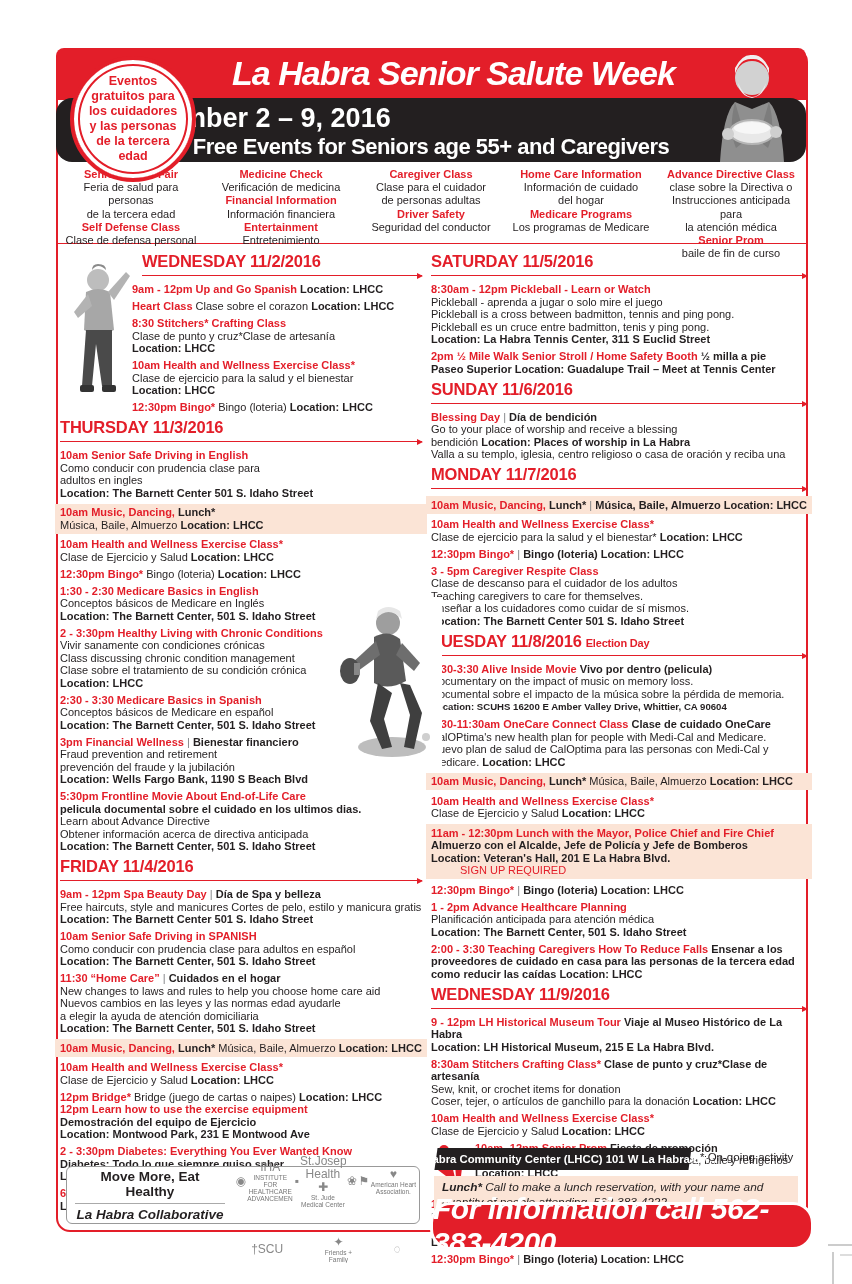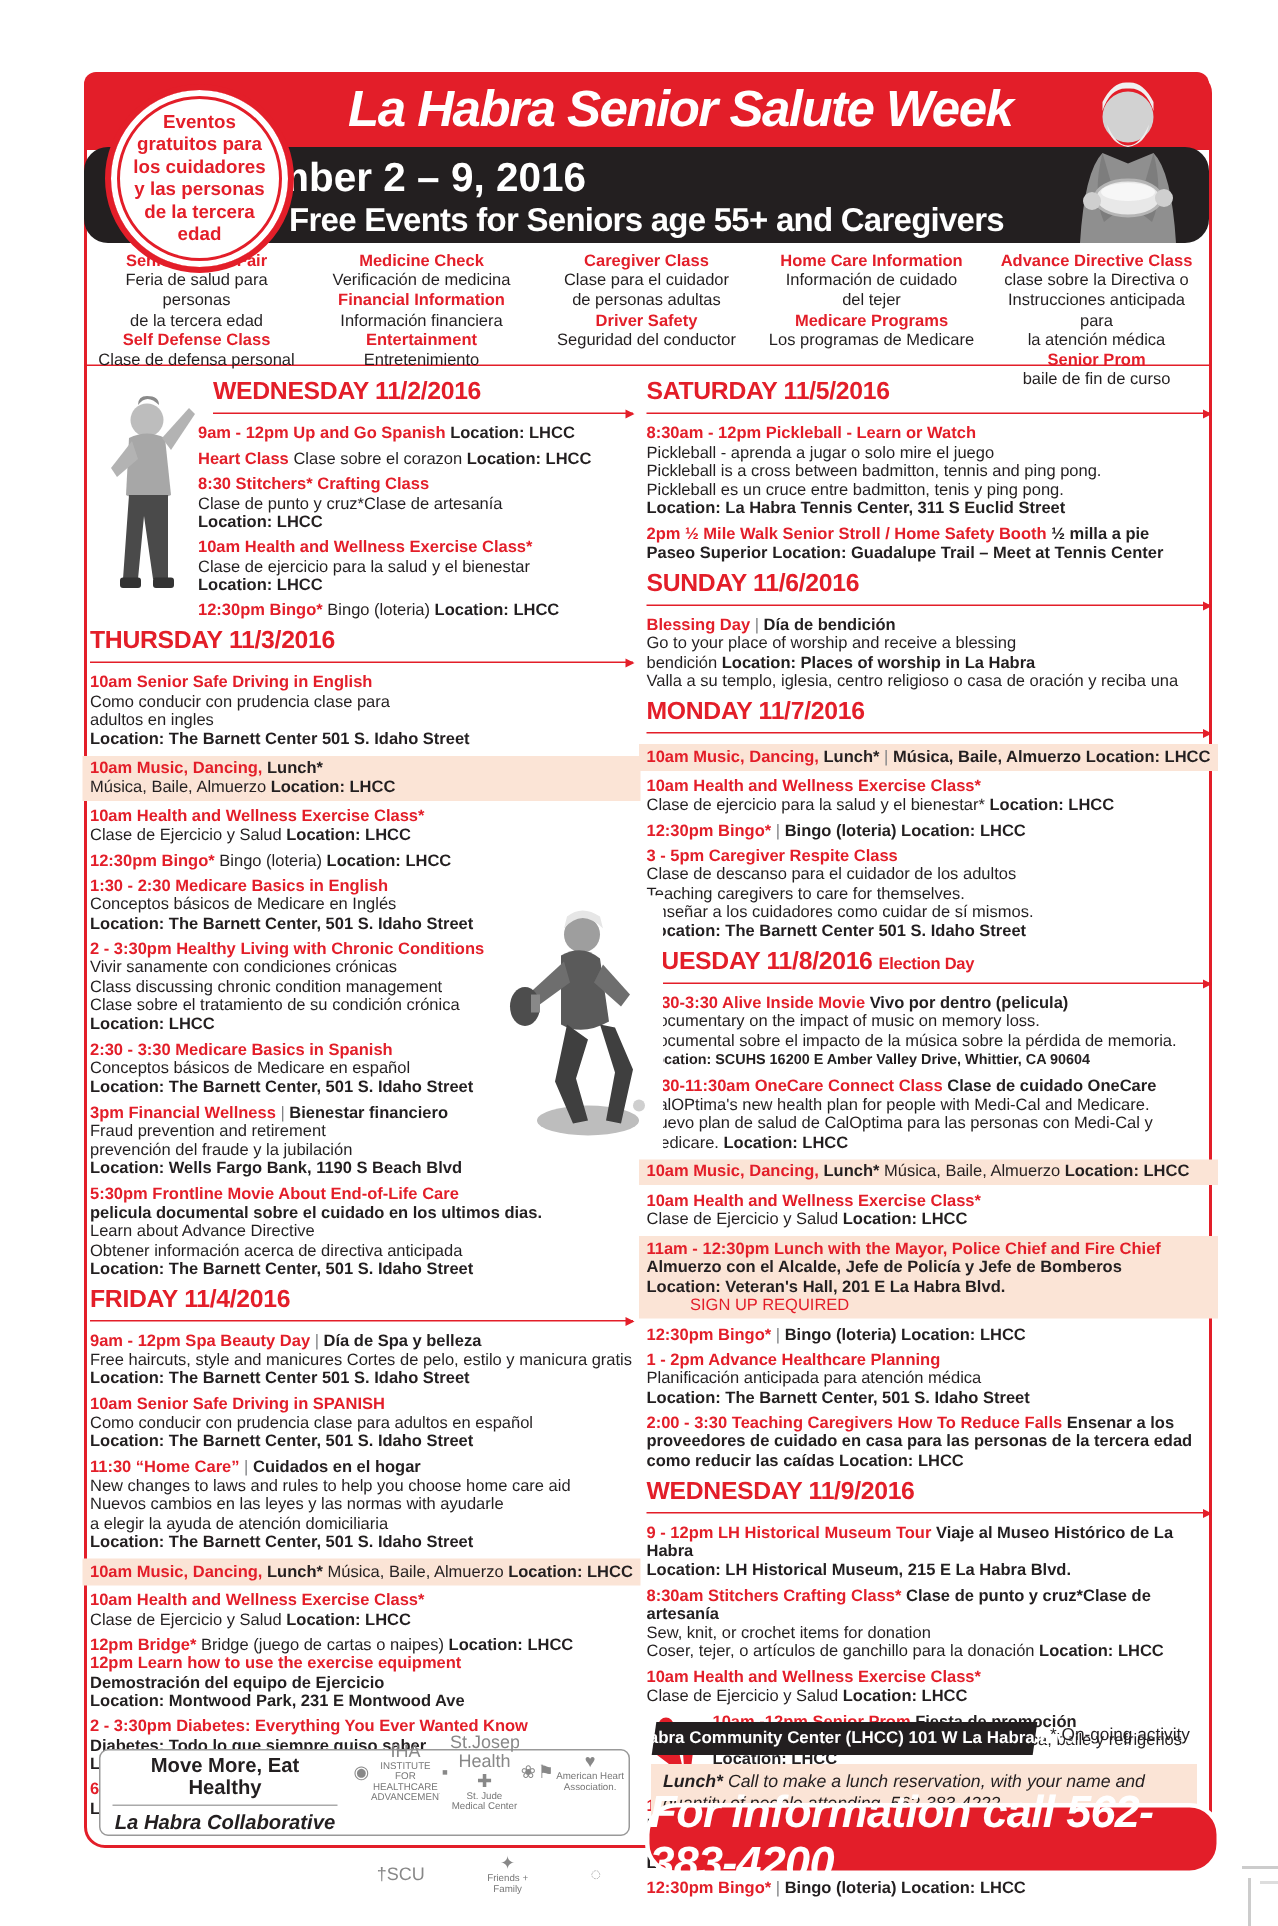--- a/index.html
+++ b/index.html
@@ -116,21 +116,21 @@
       <div class="cat-col">
         <div class="cat-red">Caregiver Class</div>
         <div>Clase para el cuidador</div>
         <div>de personas adultas</div>
         <div class="cat-red">Driver Safety</div>
         <div>Seguridad del conductor</div>
       </div>
       <div class="cat-col">
         <div class="cat-red">Home Care Information</div>
         <div>Información de cuidado</div>
-        <div>del tejer</div>
+        <div>del hogar</div>
         <div class="cat-red">Medicare Programs</div>
         <div>Los programas de Medicare</div>
       </div>
       <div class="cat-col">
         <div class="cat-red">Advance Directive Class</div>
         <div>clase sobre la Directiva o</div>
         <div>Instrucciones  anticipada para</div>
         <div>la atención médica</div>
         <div class="cat-red">Senior Prom</div>
         <div>baile de fin de curso</div>
@@ -224,21 +224,21 @@
             <div class="ln"><span class="s-b">Location: The Barnett Center 501 S. Idaho Street</span></div>
           </div>
           <div class="ev">
             <div class="ln"><span class="s-rb">10am Senior Safe Driving in SPANISH</span></div>
             <div class="ln"><span class="s-n">Como conducir con prudencia clase para adultos en español</span></div>
             <div class="ln"><span class="s-b">Location: The Barnett Center, 501 S. Idaho Street</span></div>
           </div>
           <div class="ev">
             <div class="ln"><span class="s-rb">11:30 “Home Care”</span><span class="s-p"> | </span><span class="s-b">Cuidados en el hogar</span></div>
             <div class="ln"><span class="s-n">New changes to laws and rules to help you choose home care aid</span></div>
-            <div class="ln"><span class="s-n">Nuevos cambios en las leyes y las normas with ayudarle</span></div>
+            <div class="ln"><span class="s-n">Nuevos cambios en las leyes y las normas edad ayudarle</span></div>
             <div class="ln"><span class="s-n">a elegir la ayuda de atención domiciliaria</span></div>
             <div class="ln"><span class="s-b">Location: The Barnett Center, 501 S. Idaho Street</span></div>
           </div>
           <div class="ev hl">
             <div class="ln"><span class="s-rb">10am Music, Dancing,</span><span class="s-b"> Lunch*</span><span class="s-n">  Música, Baile, Almuerzo  </span><span class="s-b">Location:  LHCC</span></div>
           </div>
           <div class="ev">
             <div class="ln"><span class="s-rb">10am Health and Wellness Exercise Class*</span></div>
             <div class="ln"><span class="s-n">Clase de Ejercicio y  Salud </span><span class="s-b">Location: LHCC</span></div>
           </div>

